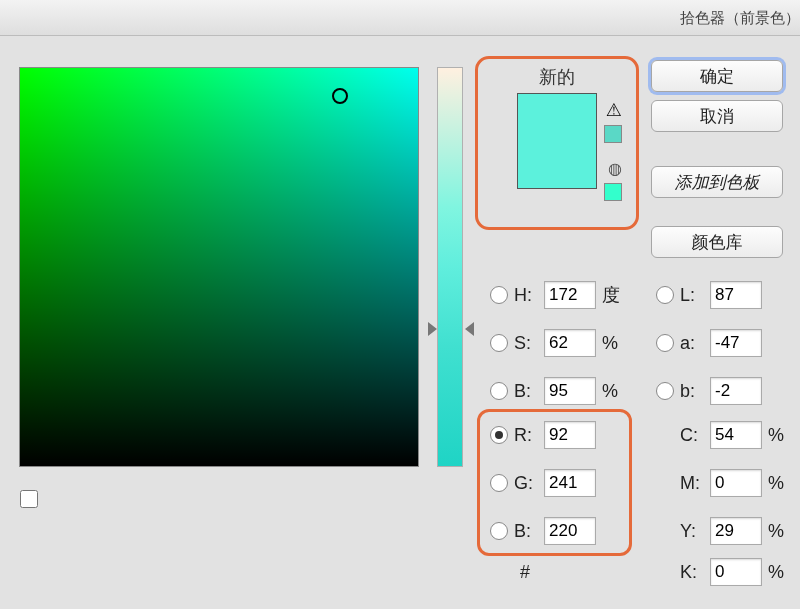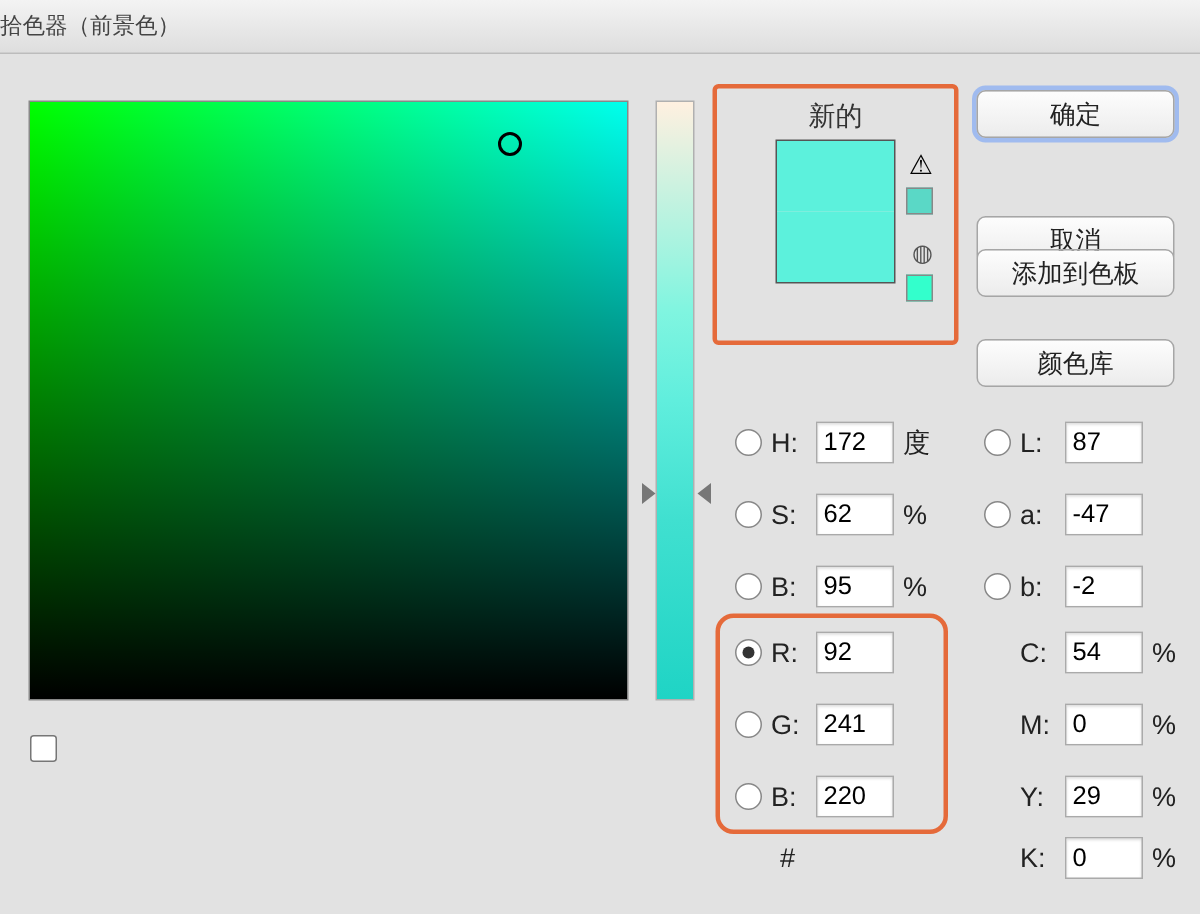--- a/index.html
+++ b/index.html
@@ -9,21 +9,21 @@
     color: #333;
     background: #e2e2e2;
     width: 800px; height: 609px;
     position: relative;
     overflow: hidden;
   }
   .titlebar {
     height: 36px;
     background: linear-gradient(#f3f3f3, #dedede);
     border-bottom: 1px solid #bcbcbc;
-    text-align: left;
+    text-align: right;
     line-height: 36px;
     font-size: 15px;
     color: #444;
   }
 
   
   .color-field {
     position:absolute; left:19px; top:67px; width:400px; height:400px;
     border:1px solid #888;
     background:
@@ -52,21 +52,21 @@
   
   .webcolors {
     position:absolute; left:20px; top:490px; display:flex; align-items:center; gap:8px;
     font-size:18px; color:#333;
   }
   .webcolors input { width:18px; height:18px; }
 
   
   .preview-group {
     position:absolute; left:475px; top:56px; width:164px; height:174px;
-    border:3px solid #e56a3a; border-radius:4px;
+    border:3px solid #e56a3a; border-radius:14px;
     text-align:center;
     padding-top:6px;
   }
   .preview-label { font-size:18px; color:#333; }
   .swatch-pair {
     width:80px; height:96px; border:1px solid #555; margin:4px auto 2px auto;
     display:flex; flex-direction:column;
   }
   .swatch-new { flex:1; background:#5cf1dc; }
   .swatch-cur { flex:1; background:#5cf1dc; }
@@ -79,22 +79,22 @@
   
   .action-btn {
     position:absolute; left:651px; width:132px; height:32px;
     background: linear-gradient(#fdfdfd, #ececec);
     border:1px solid #a6a6a6; border-radius:6px;
     font-size:17px; color:#222;
     display:flex; align-items:center; justify-content:center;
     cursor:pointer;
   }
   .btn-ok      { top:60px;  box-shadow: 0 0 0 3px rgba(80,140,255,.45);}
-  .btn-cancel  { top:100px;margin-top:44px; }
-  .btn-add     { top:166px; }
+  .btn-cancel  { top:100px; }
+  .btn-add     { top:166px;font-style:italic; }
   .btn-lib     { top:226px; }
 
   
   .nf {
     position:absolute; display:flex; align-items:center; gap:6px;
     font-size:18px; color:#222;
   }
   .radio {
     width:18px; height:18px; border-radius:50%; border:1.5px solid #888; background:#fff;
     display:inline-flex; align-items:center; justify-content:center; cursor:pointer;

